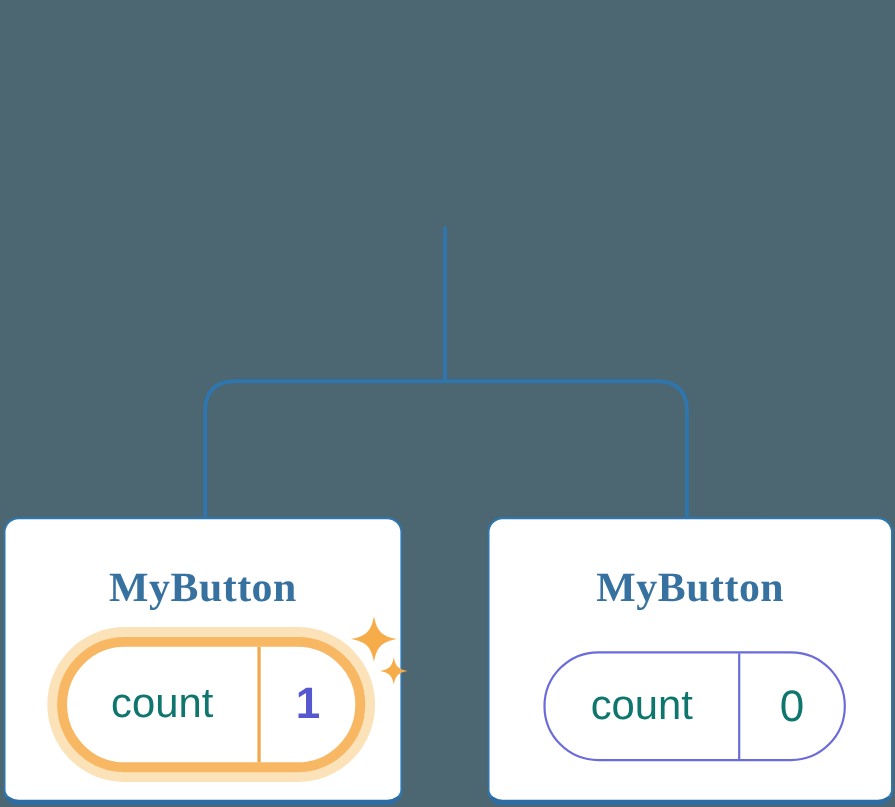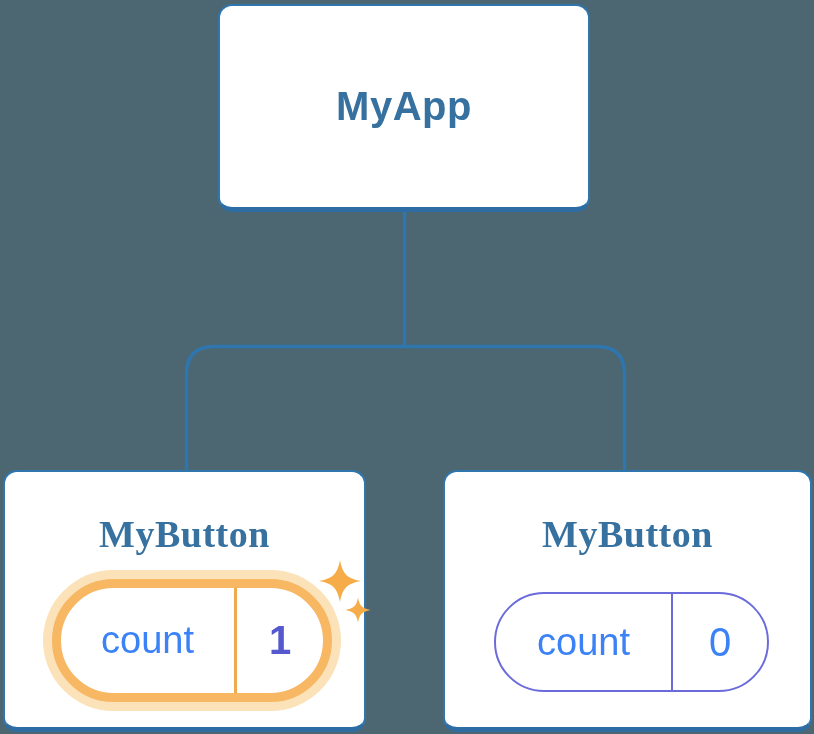--- a/index.html
+++ b/index.html
@@ -78,21 +78,21 @@
     top: 120px;
     width: 275px;
     height: 100px;
     border: 2px solid #6b6bdb;
     border-radius: 52px;
   }
   .pill-key, .pill-val {
     display: flex;
     align-items: center;
     justify-content: center;
-    color: #3b82f6;
+    color: #0f766e;
     font-size: 38px;
   }
   .pill-highlighted .pill-key {
     width: 173px;
     border-right: 3px solid #f0a94f;
   }
   .pill-highlighted .pill-val {
     flex: 1;
     font-weight: bold;
     color: #5558cf;
@@ -116,23 +116,20 @@
 </head>
 <body>
 
 <div class="stage">
 
   <svg class="connectors" width="814" height="734" viewBox="0 0 814 734">
     <path d="M 404.5 206 L 404.5 346.5" fill="none" stroke="#2e76ad" stroke-width="3.5"></path>
     <path d="M 186.5 472 L 186.5 374 Q 186.5 346.5 214.5 346.5 L 596.5 346.5 Q 624.5 346.5 624.5 374 L 624.5 472" fill="none" stroke="#2e76ad" stroke-width="3.5"></path>
   </svg>
 
-  <div class="card card-root">
-    <span class="node-label">MyApp</span>
-  </div>
 
   <div class="card card-child-left">
     <div class="node-label child-label">MyButton</div>
 
     <div class="pill pill-highlighted">
       <span class="pill-key">count</span>
       <span class="pill-val">1</span>
     </div>
 
     <svg class="sparkles" width="84" height="84" viewBox="0 0 84 84">

